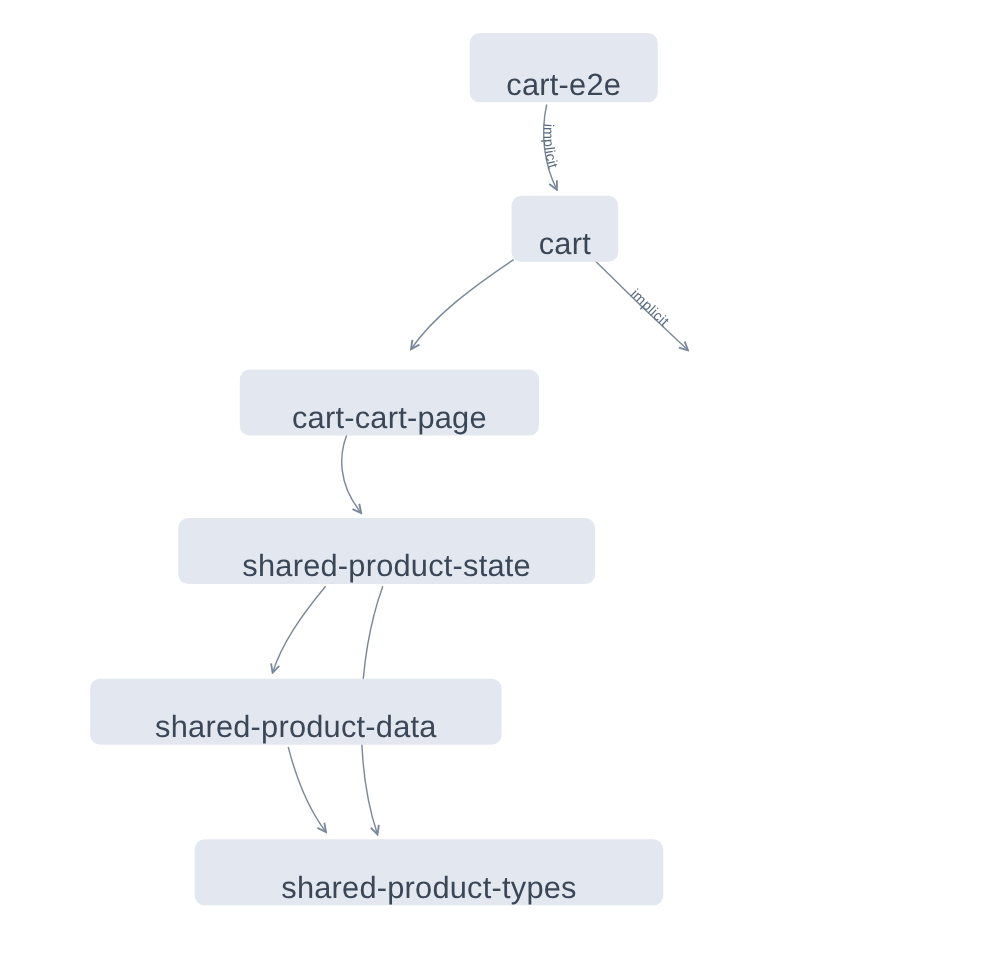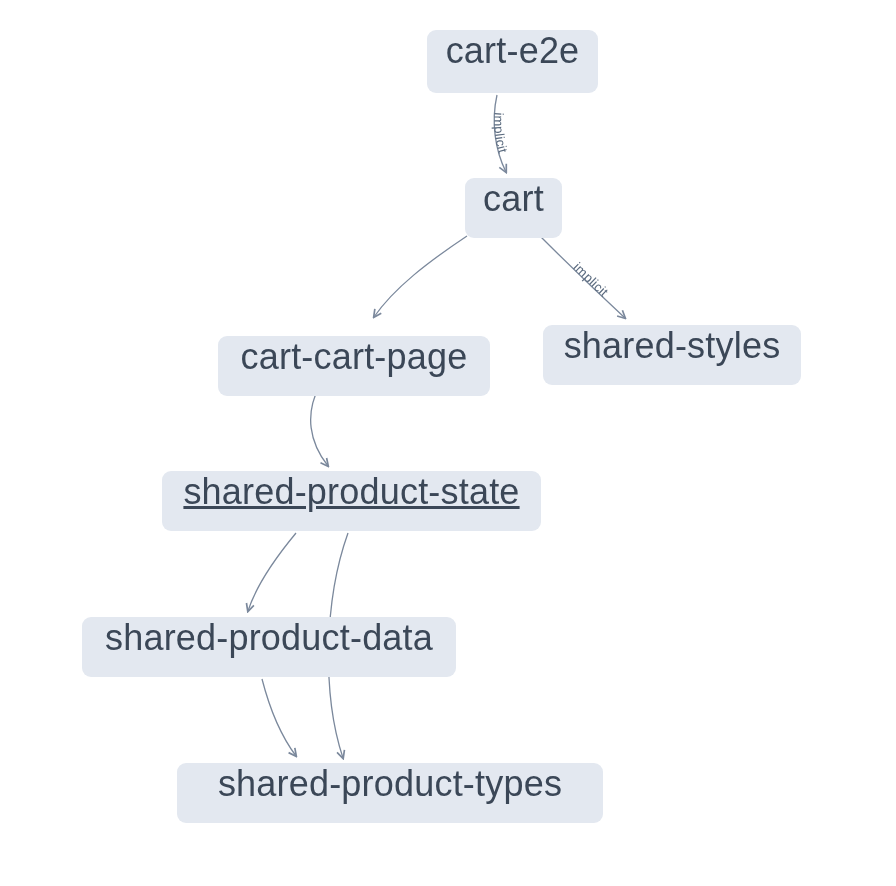--- a/index.html
+++ b/index.html
@@ -27,36 +27,36 @@
   }
   .edge-label {
     font-family: "Liberation Sans", sans-serif;
     font-size: 13px;
     fill: #5b6b7f;
     letter-spacing: 0.3px;
   }
   .node {
     position: absolute;
     display: flex;
-    align-items: flex-start;
+    align-items: flex-end;
     justify-content: center;
     background: #e3e8f0;
     border-radius: 9px;
     color: #3b4757;
-    font-size: 36px;
+    font-size: 28px;
     letter-spacing: 0.2px;
     cursor: pointer;
     user-select: none;
   }
   
   .n-cart-e2e              { left: 427px; top: 30px;  width: 171px; height: 63px; }
   .n-cart                  { left: 465px; top: 178px; width: 97px;  height: 60px; }
   .n-cart-cart-page        { left: 218px; top: 336px; width: 272px; height: 60px; }
   .n-shared-styles         { left: 543px; top: 325px; width: 258px; height: 60px; }
-  .n-shared-product-state  { left: 162px; top: 471px; width: 379px; height: 60px; text-decoration: underline; }
+  .n-shared-product-state  { left: 162px; top: 471px; width: 379px; height: 60px; }
   .n-shared-product-data   { left: 46px;  top: 617px; width: 374px; height: 60px; margin-left: 36px; }
   .n-shared-product-types  { left: 157px; top: 763px; width: 426px; height: 60px; margin-left: 20px; }
 </style>
 </head>
 <body>
 
 <div class="canvas">
 
   <svg class="edges-svg" width="896" height="886" viewBox="0 0 896 886">
     <defs>
@@ -92,23 +92,20 @@
   </div>
 
   <div class="node n-cart">
     <span>cart</span>
   </div>
 
   <div class="node n-cart-cart-page">
     <span>cart-cart-page</span>
   </div>
 
-  <div class="node n-shared-styles">
-    <span>shared-styles</span>
-  </div>
 
   <div class="node n-shared-product-state">
     <span>shared-product-state</span>
   </div>
 
   <div class="node n-shared-product-data">
     <span>shared-product-data</span>
   </div>
 
   <div class="node n-shared-product-types">

